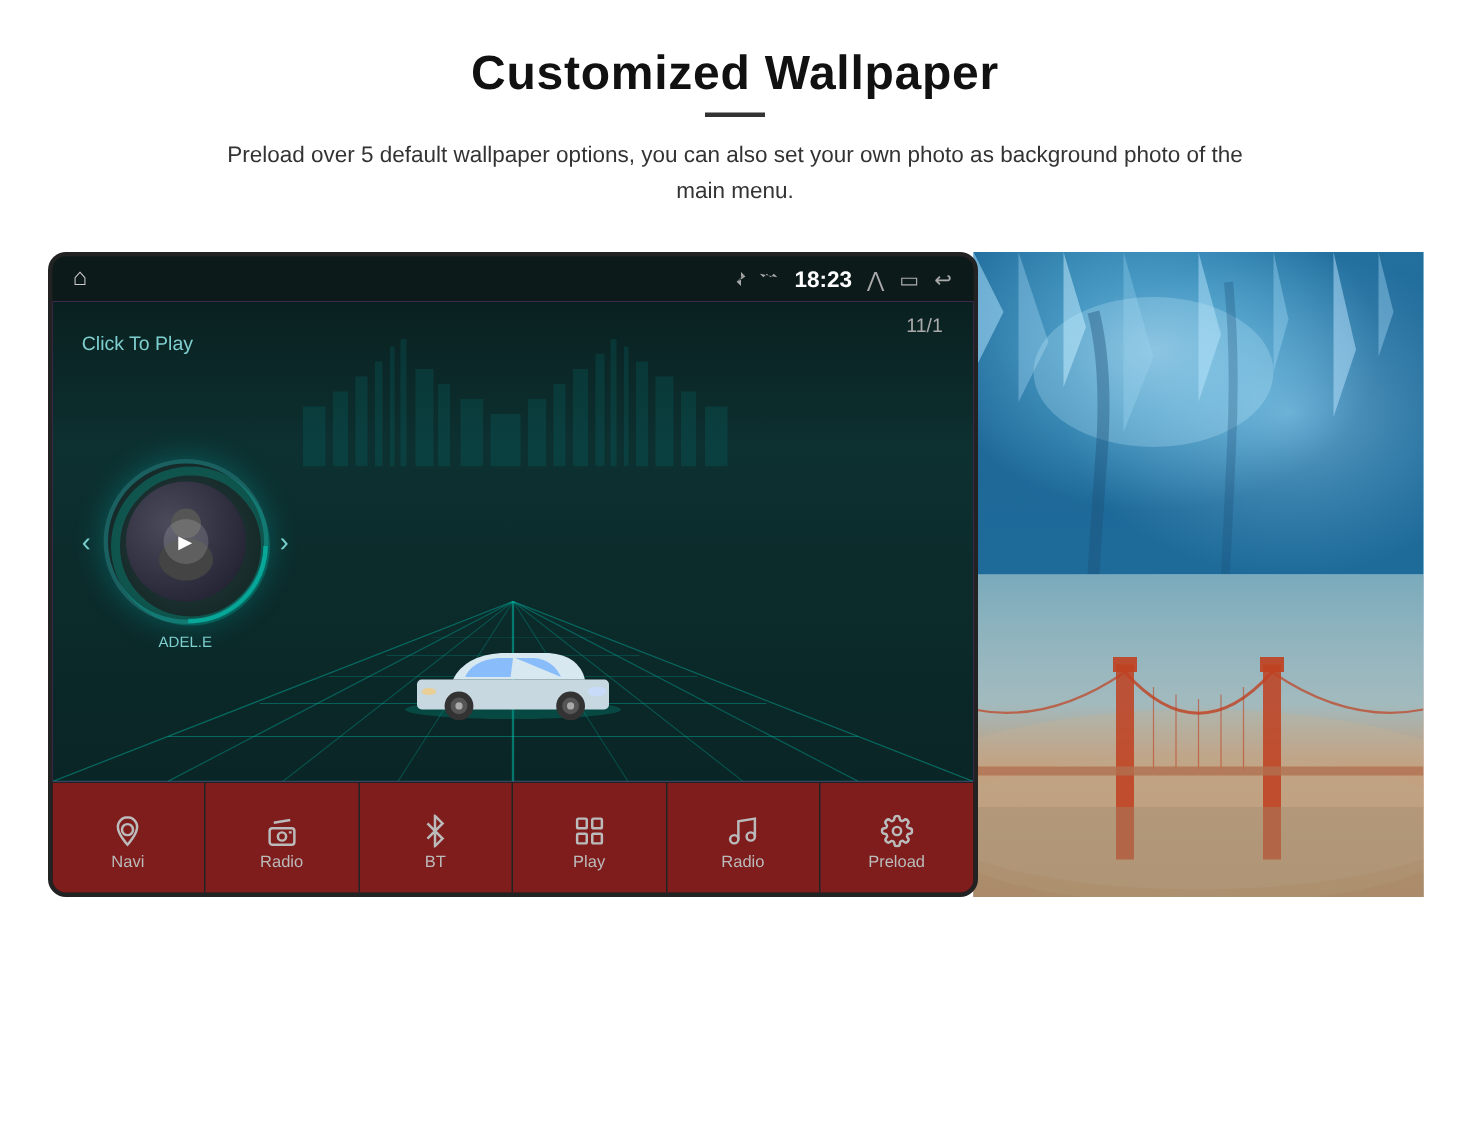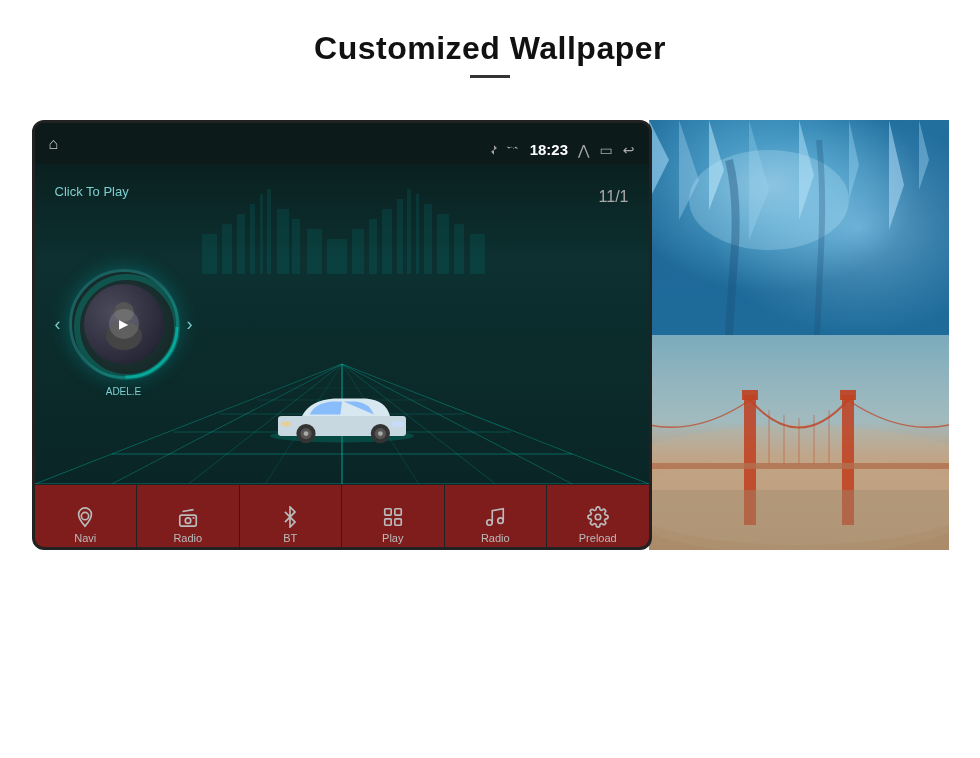--- a/index.html
+++ b/index.html
@@ -84,21 +84,20 @@
       font-size: 16px;
       color: #ccc;
     }
 
     .status-right {
       display: flex;
       align-items: center;
       gap: 10px;
       font-size: 13px;
       color: #ccc;
-      margin-top: 12px;
     }
 
     .status-right .time {
       font-size: 15px;
       font-weight: bold;
       color: #fff;
     }
 
     .status-icons {
       display: flex;
@@ -153,24 +152,24 @@
       position: absolute;
       top: 20px;
       left: 20px;
       color: #7ecfcf;
       font-size: 13px;
     }
 
     
     .date-indicator {
       position: absolute;
-      top: 24px;
+      top: 8px;
       right: 20px;
       color: #aaa;
-      font-size: 16px;
+      font-size: 13px;
     }
 
     
     .music-circle-container {
       position: absolute;
       left: 20px;
       top: 50%;
       transform: translateY(-50%);
       display: flex;
       align-items: center;
@@ -338,20 +337,21 @@
     }
   </style>
 </head>
 <body>
 
 <div class="page-container">
 
   <div class="title-section">
     <h1 class="main-title">Customized Wallpaper</h1>
     <div class="title-divider"></div>
+    <p class="subtitle">Preload over 5 default wallpaper options, you can also set your own photo as background photo of the main menu.</p>
   </div>
 
   <div class="content-area">
 
     <div class="car-screen">
 
       <div class="status-bar">
         <div class="status-left">
           <span class="home-icon">⌂</span>
         </div>

